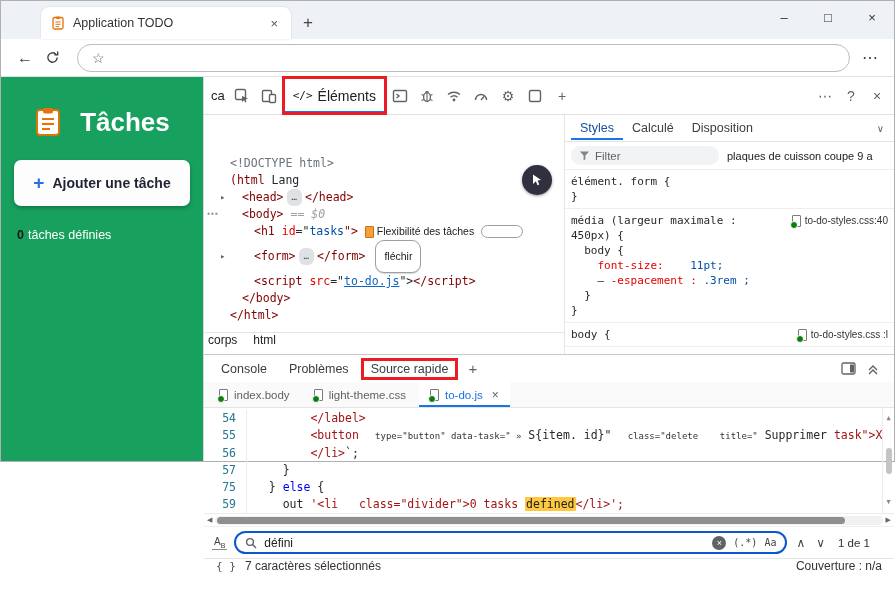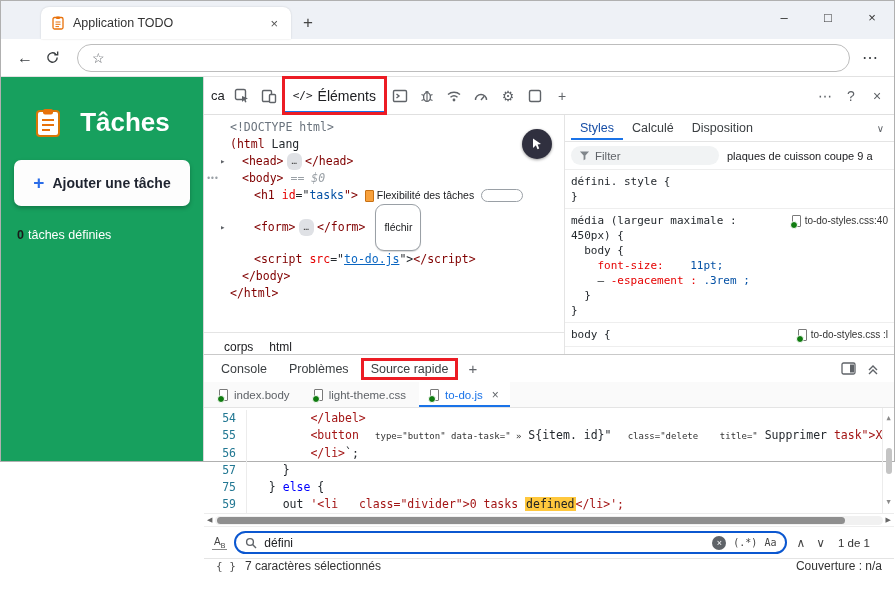--- a/index.html
+++ b/index.html
@@ -17,47 +17,47 @@
   .win-btn { width:44px; display:flex; align-items:center; justify-content:center; color:#333; font-size:13px; }
   .addr-row { height:38px; background:#fff; display:flex; align-items:center; gap:8px; padding:0 12px; border-bottom:1px solid #e2e2e2; flex:0 0 38px; }
   .nav-btn { color:#3c4043; font-size:16px; width:24px; text-align:center; }
   .url-pill { flex:1; height:28px; border:1px solid #bdbdbd; border-radius:14px; display:flex; align-items:center; padding:0 14px; font-size:13.5px; color:#202124; }
   .url-text { flex:1; }
   .star { color:#5f6368; font-size:14px; }
 
   
   .main { flex:1; display:flex; min-height:0; }
   .sidebar { width:202px; background:#17a05e; color:#fff; padding-top:30px; flex:0 0 202px; }
-  .app-title-row { display:flex; align-items:center; justify-content:center; gap:18px; }
+  .app-title-row { display:flex; justify-content:center; gap:18px; }
   .app-title { font-size:26px; font-weight:bold; }
   .add-btn { display:flex; align-items:center; justify-content:center; gap:8px; margin:22px 13px 0 13px; width:176px; height:46px; background:#fdfdfd; border:none; border-radius:7px; box-shadow:0 2px 4px rgba(0,0,0,.25); font-size:14px; font-weight:bold; color:#1f2430; font-family:"Liberation Sans",sans-serif; }
   .add-btn .plus { color:#2b6de8; font-size:19px; font-weight:bold; }
   .task-count { margin:22px 0 0 16px; font-size:12.5px; color:#fff; }
   .count-num { color:#1a1a1a; font-weight:bold; margin-right:4px; }
 
   
   .devtools { flex:1; display:flex; flex-direction:column; border-left:1px solid #d7d7d7; min-width:0; background:#fff; }
   .dt-toolbar { flex:0 0 37px; display:flex; align-items:center; border-bottom:1px solid #e0e0e0; padding:0 4px; gap:1px; }
   .dt-trunc { font-size:13px; color:#202124; margin:0 3px; }
   .tool-icon { width:26px; height:26px; display:flex; align-items:center; justify-content:center; color:#5f6368; font-size:14px; }
   .dt-tab { height:37px; display:flex; align-items:center; gap:5px; padding:0 10px; font-size:14px; color:#202124; }
   .dt-tab.active { box-shadow:inset 0 -3px 0 #1a73e8; }
   .code-glyph { font-family:"DejaVu Sans Mono",monospace; font-size:11px; color:#202124; }
   .red-box { outline:3px solid #ec1c24; outline-offset:-2px; }
   .dt-right { margin-left:auto; display:flex; align-items:center; }
 
   .dt-middle { flex:0 0 239px; display:flex; min-height:0; }
-  .elements-pane { width:360px; flex:0 0 360px; position:relative; display:flex; flex-direction:column; }
+  .elements-pane { width:360px; flex:0 0 360px; position:relative; display:flex; flex-direction:column;margin-top:36px; }
   .elements-tree { flex:1; overflow:hidden; padding-top:4px; font-family:"DejaVu Sans Mono",monospace; font-size:11.5px; line-height:17px; }
   .tree-row { display:flex; align-items:center; white-space:pre; }
   .gutter { flex:0 0 16px; color:#9aa0a6; font-size:8px; text-align:center; letter-spacing:-1px; }
   .arrow { flex:0 0 10px; color:#5f6368; font-size:9px; }
   .line-content { white-space:pre; display:flex; align-items:center; }
   .inspect-circle { position:absolute; top:14px; right:12px; width:30px; height:30px; border-radius:50%; background:#30303f; display:flex; align-items:center; justify-content:center; box-shadow:0 1px 3px rgba(0,0,0,.4); }
-  .breadcrumb { flex:0 0 22px; border-top:1px solid #e4e4e4; display:flex; align-items:flex-end; gap:16px; padding:0 20px; font-size:12px; color:#202124; }
+  .breadcrumb { flex:0 0 22px; border-top:1px solid #e4e4e4; display:flex; align-items:flex-start; gap:16px; padding:0 4px; font-size:12px; color:#202124; }
 
   .styles-pane { flex:1; border-left:1px solid #e4e4e4; display:flex; flex-direction:column; min-width:0; }
   .styles-tabs { flex:0 0 27px; display:flex; align-items:center; border-bottom:1px solid #e4e4e4; padding:0 6px; font-size:12.5px; color:#3c4043; }
   .styles-tab { padding:5px 9px; }
   .styles-tab.active { color:#174ea6; box-shadow:inset 0 -2px 0 #1a73e8; }
   .chev { margin-left:auto; color:#5f6368; font-size:10px; padding-right:4px; }
   .filter-row { flex:0 0 28px; display:flex; align-items:center; padding:0 6px; gap:8px; border-bottom:1px solid #eee; }
   .filter-box { flex:0 0 148px; height:19px; background:#f1f3f4; border-radius:10px; display:flex; align-items:center; gap:5px; padding:0 8px; color:#5f6368; font-size:11.5px; }
   .side-text { font-size:11px; color:#202124; white-space:nowrap; overflow:hidden; }
   .styles-rules { flex:1; overflow:hidden; font-family:"DejaVu Sans Mono",monospace; font-size:11px; line-height:15px; color:#202124; }
@@ -111,21 +111,21 @@
   .tok-meta { color:#9aa0a6; font-style:italic; }
   .tok-link { color:#0a66c2; text-decoration:underline; }
   .tok-annot { color:#202124; font-family:"Liberation Sans",sans-serif; font-size:10.5px; }
   .tok-str { color:#a31515; }
   .tok-kw { color:#0000ff; }
   .tok-small { color:#333; font-size:9px; }
   .tok-prop { color:#e50000; }
   .tok-val { color:#0451a5; }
   .tok-hl { background:#ffc83d; color:#202124; padding:0 1px; }
   .fold-chip { background:#dfe1e5; border-radius:6px; padding:0 5px; color:#444; font-size:9px; margin:0 3px; }
-  .pill { border:1px solid #9aa0a6; border-radius:9px; padding:14px 8px; margin-left:10px; font-family:"Liberation Sans",sans-serif; font-size:10.5px; color:#202124; background:#fff; box-shadow:0 1px 1px rgba(0,0,0,.15); }
+  .pill { border:1px solid #9aa0a6; border-radius:9px; padding:7px 8px; margin-left:10px; font-family:"Liberation Sans",sans-serif; font-size:10.5px; color:#202124; background:#fff; box-shadow:0 1px 1px rgba(0,0,0,.15); }
   .oval { display:inline-block; width:42px; height:13px; border:1.5px solid #9aa0a6; border-radius:8px; margin-left:7px; }
   .mini-file-icon { width:9px; height:12px; border:1px solid #7a7a7a; background:#fff; display:inline-block; position:relative; border-radius:1px; flex:0 0 9px; }
   .mini-file-icon.dot::after { content:''; position:absolute; left:-3px; bottom:-3px; width:6px; height:6px; border-radius:50%; background:#107c10; border:1px solid #fff; }
   .mini-file-icon.orange { background:#f8a13c; border-color:#c87114; }
   svg { display:block; }
 </style>
 </head>
 <body>
 
 <div class="window">
@@ -286,21 +286,21 @@
                 <svg width="11" height="11" viewBox="0 0 12 12">
                     <path d="M1 1.5h10L7 6v4l-2 1.2V6L1 1.5z" fill="#80868b"></path>
                   </svg>
               </span>
               <span class="filter-text">Filter</span>
             </div>
             <span class="side-text">plaques de cuisson coupe 9 a</span>
           </div>
           <div class="styles-rules">
               <div class="rule">
-                <div class="rule-line"><span class="tok-plain">défini. style {</span></div>
+                <div class="rule-line"><span class="tok-plain">élément. form {</span></div>
                 <div class="rule-line"><span class="tok-plain">}</span></div>
               </div>
               <div class="rule">
                 <span class="rule-link">
                   <span class="mini-file-icon dot"></span>
                   <span>to-do-styles.css:40</span>
                 </span>
                 <div class="rule-line"><span class="tok-plain">média (largeur maximale :</span></div>
                 <div class="rule-line"><span class="tok-plain">450px) {</span></div>
                 <div class="rule-line"><span class="tok-plain">  body {</span></div>

